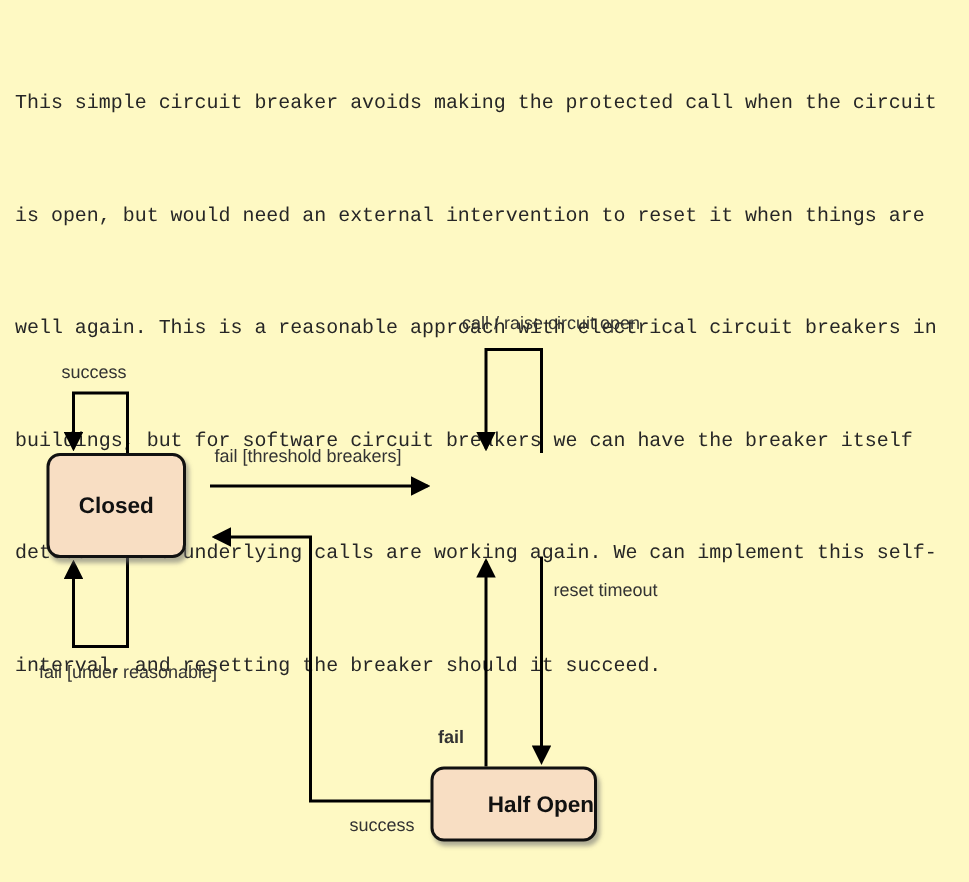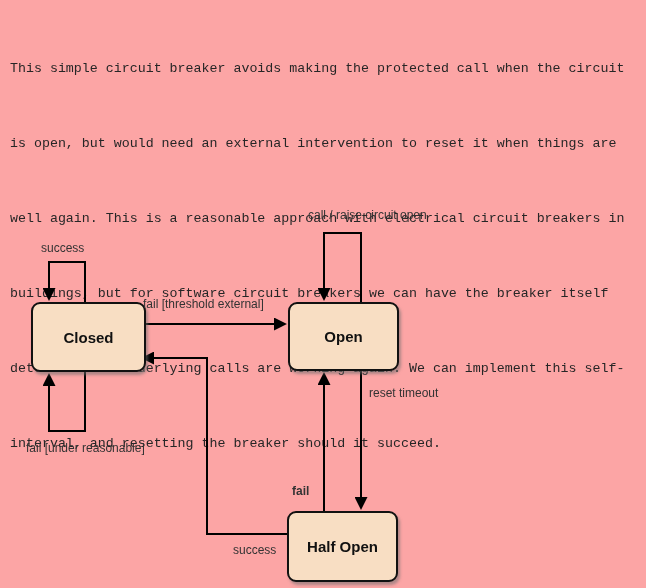--- a/index.html
+++ b/index.html
@@ -4,21 +4,21 @@
 <style>
   html, body {
     margin: 0;
     padding: 0;
     background: #ffffff;
   }
   .page {
     position: relative;
     width: 646px;
     height: 588px;
-    background: #fca5a5;
+    background: #fef9c3;
     overflow: hidden;
     font-family: "Liberation Sans", sans-serif;
   }
   
   .paragraph {
     position: absolute;
     left: 10px;
     top: 6px;
     font-family: "Liberation Mono", "DejaVu Sans Mono", monospace;
     font-size: 13.3px;
@@ -46,23 +46,23 @@
     border: 2.5px solid #111111;
     border-radius: 9px;
     box-shadow: 2px 3px 3px rgba(110,110,110,0.55);
     display: flex;
     align-items: center;
     justify-content: center;
     font-weight: bold;
     font-size: 15px;
     color: #111111;
   }
-  #state-closed    { left: 31px;  top: 302px; width: 115px; height: 70px; }
+  #state-closed    { left: 31px;  top: 302px; width: 93px; height: 70px; }
   #state-open      { left: 288px; top: 302px; width: 111px; height: 69px; }
-  #state-half-open { left: 287px; top: 511px; width: 111px; height: 71px; }
+  #state-half-open { left: 287px; top: 511px; width: 111px; height: 50px; justify-content: flex-end; }
   .edge-label {
     position: absolute;
     font-size: 12px;
     color: #333333;
     white-space: nowrap;
   }
   #lbl-success-top    { left: 41px;  top: 241px; }
   #lbl-fail-threshold { left: 143px; top: 297px; }
   #lbl-fail-under     { left: 26px;  top: 441px; }
   #lbl-call-raise     { left: 308px; top: 208px; }
@@ -102,28 +102,25 @@
     <path class="edge" d="M361 371 L361 508" marker-end="url(#arrow)"></path>
 
     <path class="edge" d="M324 511 L324 374" marker-end="url(#arrow)"></path>
 
     <path class="edge" d="M287 534 L207 534 L207 358 L143 358" marker-end="url(#arrow)"></path>
   </svg>
 
   <div class="state" id="state-closed">
     <span>Closed</span>
   </div>
-  <div class="state" id="state-open">
-    <span>Open</span>
-  </div>
   <div class="state" id="state-half-open">
     <span>Half Open</span>
   </div>
 
   <div class="edge-label" id="lbl-success-top">success</div>
-  <div class="edge-label" id="lbl-fail-threshold">fail [threshold external]</div>
+  <div class="edge-label" id="lbl-fail-threshold">fail [threshold breakers]</div>
   <div class="edge-label" id="lbl-fail-under">fail [under reasonable]</div>
   <div class="edge-label" id="lbl-call-raise">call / raise circuit open</div>
   <div class="edge-label" id="lbl-reset-timeout">reset timeout</div>
   <div class="edge-label" id="lbl-fail">fail</div>
   <div class="edge-label" id="lbl-success-bottom">success</div>
 
 </div>
 
 </body></html>

